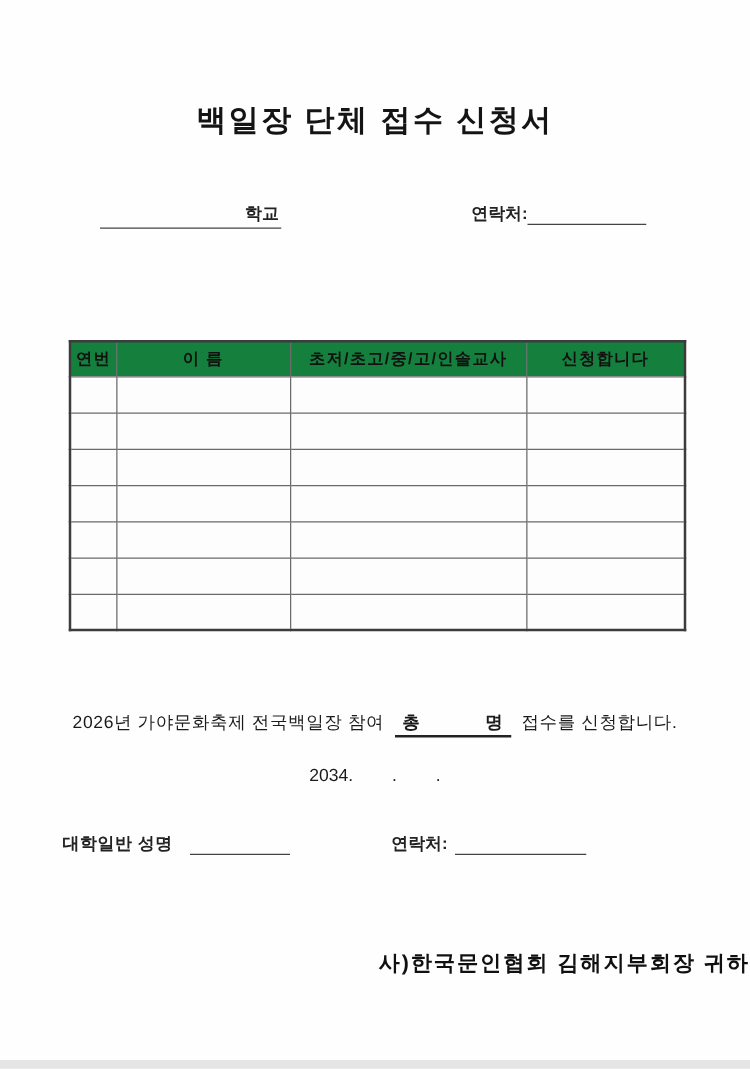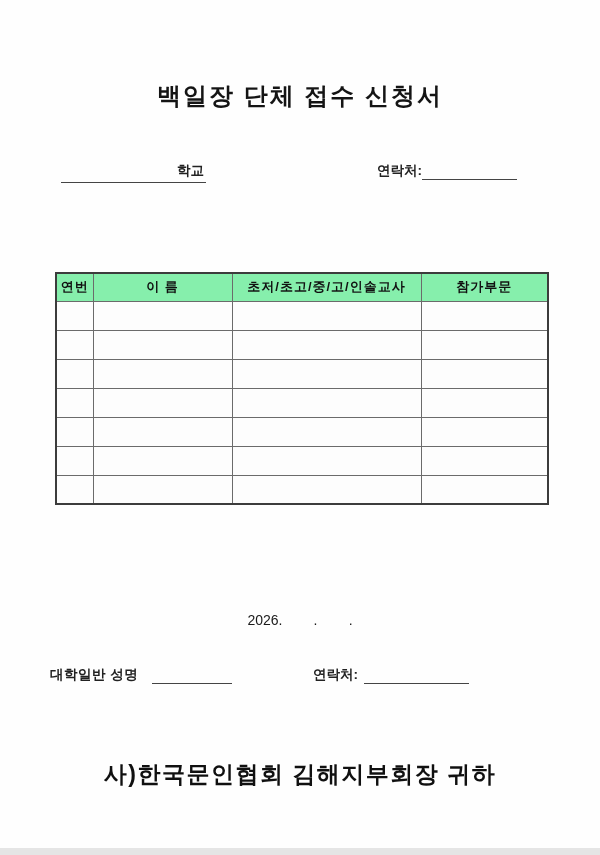--- a/index.html
+++ b/index.html
@@ -17,21 +17,21 @@
   }
   .doc-title {
     position:absolute; top:80px; left:0; width:100%;
     text-align:center;
     font-size:24px; font-weight:bold;
     letter-spacing:2px;
     color:#141414;
   }
   
   .school-line {
-    position:absolute; top:162px; left:61px; width:145px;
+    position:absolute; top:162px; left:80px; width:145px;
     border-bottom:1.5px solid #444;
     text-align:right;
     font-size:13.5px; font-weight:bold;
     padding-bottom:2px; padding-right:2px;
     color:#222;
   }
   .contact-line {
     position:absolute; top:162px; left:377px;
     font-size:13.5px; font-weight:bold;
     color:#222;
@@ -48,21 +48,21 @@
     position:absolute; top:272px; left:55px;
     width:492px;
     border-collapse:collapse;
     table-layout:fixed;
     border:2px solid #3c3c3c;
   }
   table.roster th, table.roster td {
     border:1px solid #6b6b6b;
   }
   table.roster th {
-    background:#86efac;
+    background:#15803d;
     font-size:13px; font-weight:bold;
     color:#111;
     height:28px;
     text-align:center;
     letter-spacing:1px;
   }
   table.roster td { height:29px; background:#fdfdfd; }
   
   .statement {
     position:absolute; top:569px; left:0; width:100%;
@@ -95,22 +95,22 @@
     letter-spacing:0.5px;
   }
   .teacher-line .blank { width:80px; margin-left:14px; }
   .teacher-contact {
     position:absolute; top:666px; left:313px;
     font-size:13.5px; font-weight:bold; color:#222;
   }
   .teacher-contact .blank { width:105px; margin-left:6px; }
   .recipient {
     position:absolute; top:759px; left:0; width:100%;
-    text-align:center;
-    font-size:23px; font-weight:bold;
+    text-align:right;
+    font-size:17px; font-weight:bold;
     letter-spacing:1.5px;
     color:#101010;
   }
   .scan-edge-bottom {
     position:absolute; bottom:0; left:0; width:100%; height:7px;
     background:#e5e5e5;
   }
 </style>
 </head>
 <body>
@@ -132,21 +132,21 @@
       <col style="width:37px">
         <col style="width:139px">
         <col style="width:189px">
         <col style="width:127px">
     </colgroup>
     <thead>
       <tr>
         <th>연번</th>
         <th>이 름</th>
         <th>초저/초고/중/고/인솔교사</th>
-        <th>참가부문</th>
+        <th>신청합니다</th>
       </tr>
     </thead>
     <tbody>
         <tr>
           <td></td>
           <td></td>
           <td></td>
           <td></td>
         </tr>
         <tr>
@@ -181,22 +181,27 @@
         </tr>
         <tr>
           <td></td>
           <td></td>
           <td></td>
           <td></td>
         </tr>
       </tbody>
   </table>
 
-
-  <div class="date-line">2026.        .        .</div>
+  <div class="statement">
+    <span>2026년 가야문화축제 전국백일장 참여</span>
+    <span class="tot-group"><b>총</b><span class="gap"></span><b>명</b></span>
+    <span>접수를 신청합니다.</span>
+  </div>
+
+  <div class="date-line">2034.        .        .</div>
 
   <div class="teacher-line">
     <span>대학일반 성명</span><span class="blank"></span>
   </div>
 
   <div class="teacher-contact">
     <span>연락처:</span><span class="blank"></span>
   </div>
 
   <div class="recipient">사)한국문인협회 김해지부회장 귀하</div>

